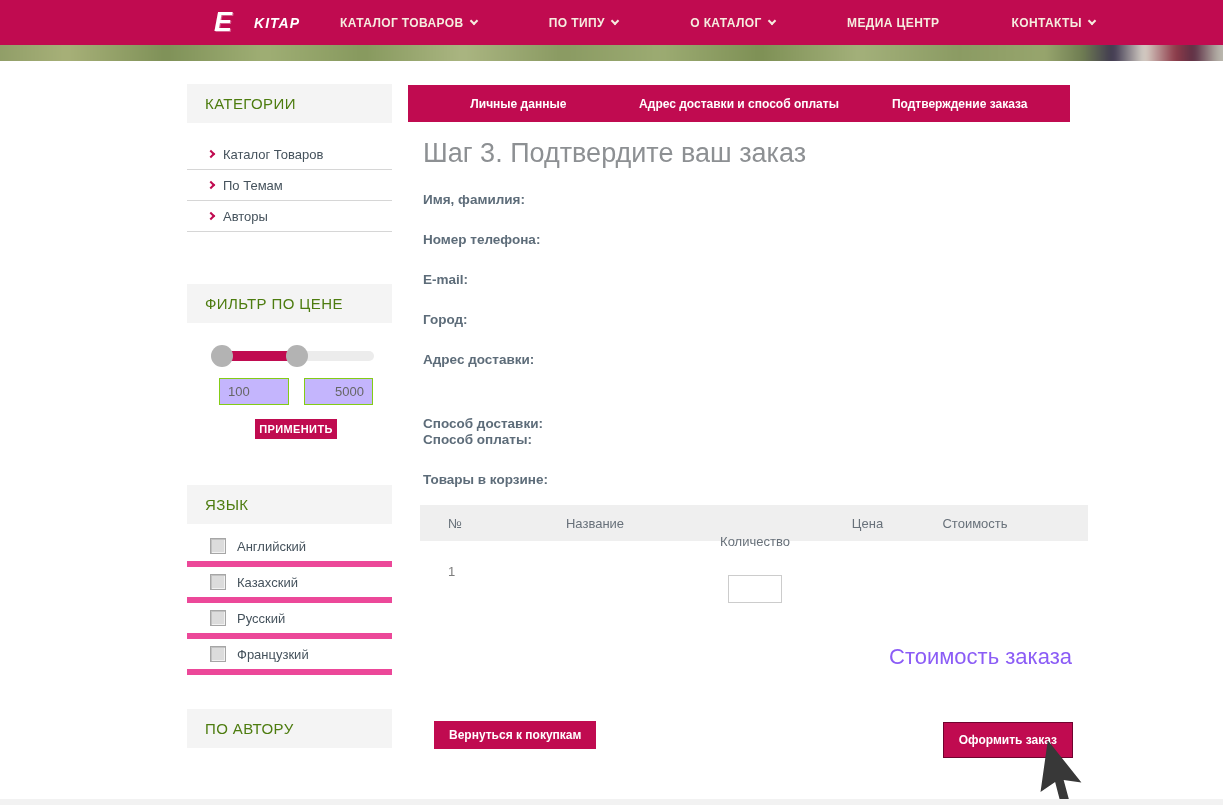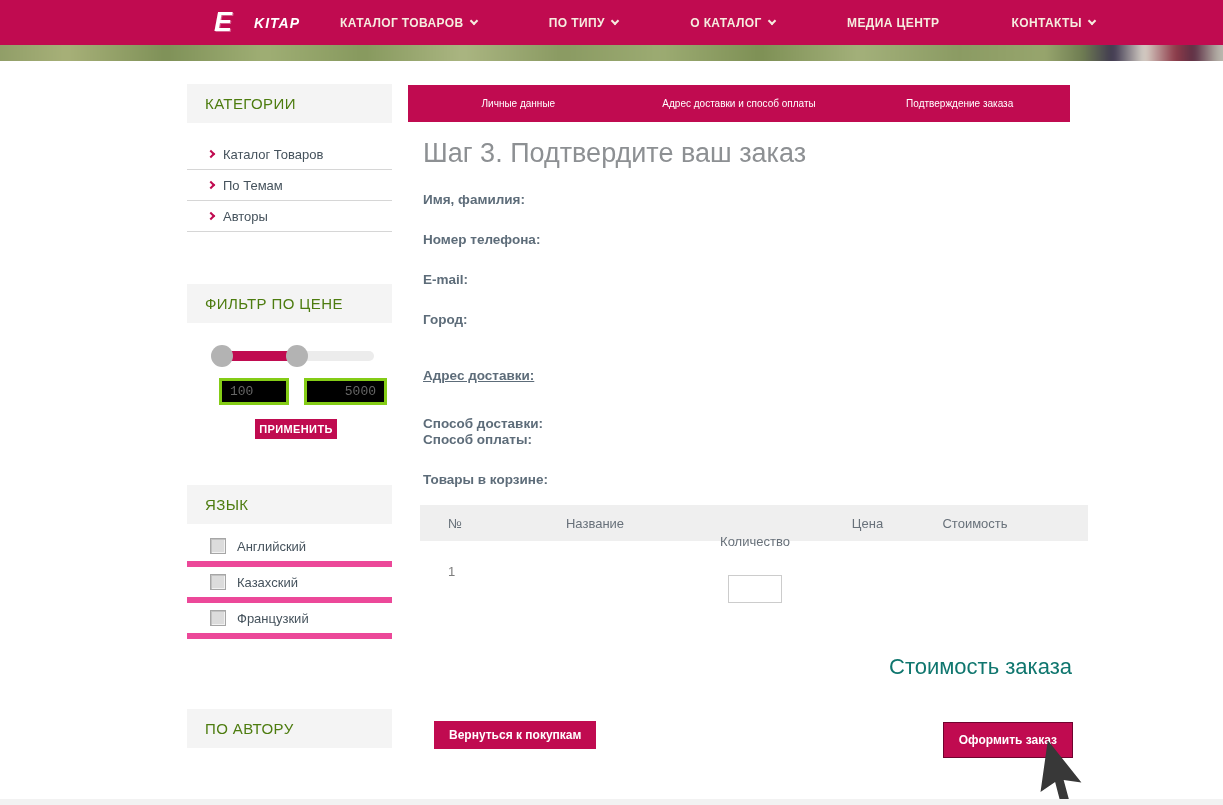--- a/index.html
+++ b/index.html
@@ -52,62 +52,62 @@
     display:inline-block; width:6px; height:6px; margin:0 9px 0 21px;
     border-top:2px solid #c00b50; border-right:2px solid #c00b50; transform:rotate(45deg);
   }
   .cat-label { color:#45525c; font-size:13px; }
   
   .slider-track { position:absolute; left:212px; top:351px; width:162px; height:10px; background:#ececec; border-radius:5px; }
   .slider-fill  { position:absolute; left:212px; top:351px; width:88px;  height:10px; background:#c00b50; border-radius:5px 0 0 5px; }
   .slider-handle { position:absolute; top:345px; width:22px; height:22px; background:#b3b3b3; border-radius:50%; cursor:pointer; }
   .h-min { left:211px; } .h-max { left:286px; }
   .price-input {
-    position:absolute; top:378px; height:27px; border:3px solid #84cc16; background:#000000;
-    font-family:Liberation Mono, monospace; font-size:13px; color:#666; padding:0 8px; outline:none;
+    position:absolute; top:378px; height:27px; border:1px solid #84cc16; background:#c4b5fd;
+    font-family:Liberation Sans, sans-serif; font-size:13px; color:#666; padding:0 8px; outline:none;
   }
   .price-min { left:219px; width:70px; text-align:left; }
-  .price-max { left:304px; width:83px; text-align:right; }
+  .price-max { left:304px; width:69px; text-align:right; }
   .apply-btn {
     position:absolute; left:255px; top:419px; width:82px; height:20px;
     background:#c00b50; color:#fff; border:none; font-family:"Liberation Sans", sans-serif;
     font-size:11px; font-weight:bold; letter-spacing:.4px; cursor:pointer;
   }
   
   .lang-list { position:absolute; left:187px; top:531px; width:205px; }
   .lang-item { height:36px; border-bottom:6px solid #ec4899; display:flex; align-items:center; cursor:pointer; }
   .checkbox {
     width:16px; height:16px; margin:0 11px 0 23px; background:#dcdcdc;
     border:1px solid #a6a6a6; box-shadow:inset 1px 1px 0 #c2c2c2, inset -1px -1px 0 #f2f2f2;
   }
   .lang-label { color:#45525c; font-size:13px; }
   
   .steps {
     position:absolute; left:408px; top:85px; width:662px; height:37px;
     background:#c00b50; display:flex;
   }
   .step {
     flex:1; display:flex; align-items:center; justify-content:center;
-    color:#fff; font-size:10px; font-weight:normal; cursor:pointer; white-space:nowrap;
+    color:#fff; font-size:12px; font-weight:bold; cursor:pointer; white-space:nowrap;
   }
   .page-heading { position:absolute; left:423px; top:138px; font-size:27px; color:#8d9093; }
   .field-label { position:absolute; left:423px; font-size:13.5px; font-weight:bold; color:#5d6c79; }
   
   .cart-table { position:absolute; left:420px; top:505px; width:668px; }
   .cart-head { display:flex; height:36px; background:#efefef; align-items:center; }
   .cart-row  { display:flex; height:60px; align-items:center; }
   .col { font-size:13px; color:#68717a; text-align:center; }
   .c0 { width:90px; text-align:left; padding-left:28px; }
   .c1 { width:170px; } .c2 { width:150px;margin-top:36px; } .c3 { width:75px; } .c4 { width:140px; } .c5 { width:43px; }
   .cell { color:#7d7d7d; }
   .qty-input {
     width:54px; height:28px; border:1px solid #ccc; background:#fff; outline:none;
     font-family:"Liberation Sans", sans-serif; font-size:13px; color:#666; text-align:center;
   }
-  .order-total { position:absolute; right:151px; top:644px; font-size:22px; color:#0f766e;margin-top:10px; }
+  .order-total { position:absolute; right:151px; top:644px; font-size:22px; color:#8b5cf6; }
   .btn {
     position:absolute; background:#c00b50; color:#fff; border:none; cursor:pointer;
     font-family:"Liberation Sans", sans-serif; font-size:12px; font-weight:bold; padding:0 15px;
   }
   .back-btn { left:434px; top:721px; height:28px; }
   .submit-btn { right:150px; top:722px; height:36px; border:1px solid #70032f; }
   .cursor { position:absolute; left:1046px; top:739px; transform:rotate(8deg); transform-origin:top left; }
   .footer-strip { position:absolute; left:0; bottom:0; width:1223px; height:6px; background:#f2f2f2; }
 </style>
 </head>
@@ -183,41 +183,45 @@
     <div class="lang-item">
       <span class="checkbox"></span>
       <span class="lang-label">Английский</span>
     </div>
     <div class="lang-item">
       <span class="checkbox"></span>
       <span class="lang-label">Казахский</span>
     </div>
     <div class="lang-item">
       <span class="checkbox"></span>
+      <span class="lang-label">Русский</span>
+    </div>
+    <div class="lang-item">
+      <span class="checkbox"></span>
       <span class="lang-label">Французкий</span>
     </div>
   </div>
 
   <div class="side-box" style="top:709px;">
     <span>ПО АВТОРУ</span>
   </div>
 
   <div class="steps">
     <span class="step">Личные данные</span>
     <span class="step">Адрес доставки и способ оплаты</span>
     <span class="step">Подтверждение заказа</span>
   </div>
 
   <div class="page-heading">Шаг 3. Подтвердите ваш заказ</div>
 
   <div class="field-label" style="top:192px;">Имя, фамилия:</div>
   <div class="field-label" style="top:232px;">Номер телефона:</div>
   <div class="field-label" style="top:272px;">E-mail:</div>
   <div class="field-label" style="top:312px;">Город:</div>
-  <div class="field-label" style="top:368px;text-decoration:underline;">Адрес доставки:</div>
+  <div class="field-label" style="top:352px;">Адрес доставки:</div>
   <div class="field-label" style="top:392px;margin-top:24px;">Способ доставки:</div>
   <div class="field-label" style="top:432px;">Способ оплаты:</div>
   <div class="field-label" style="top:472px;">Товары в корзине:</div>
 
   <div class="cart-table">
     <div class="cart-head">
       <span class="col c0">№</span>
       <span class="col c1">Название</span>
       <span class="col c2">Количество</span>
       <span class="col c3">Цена</span>

